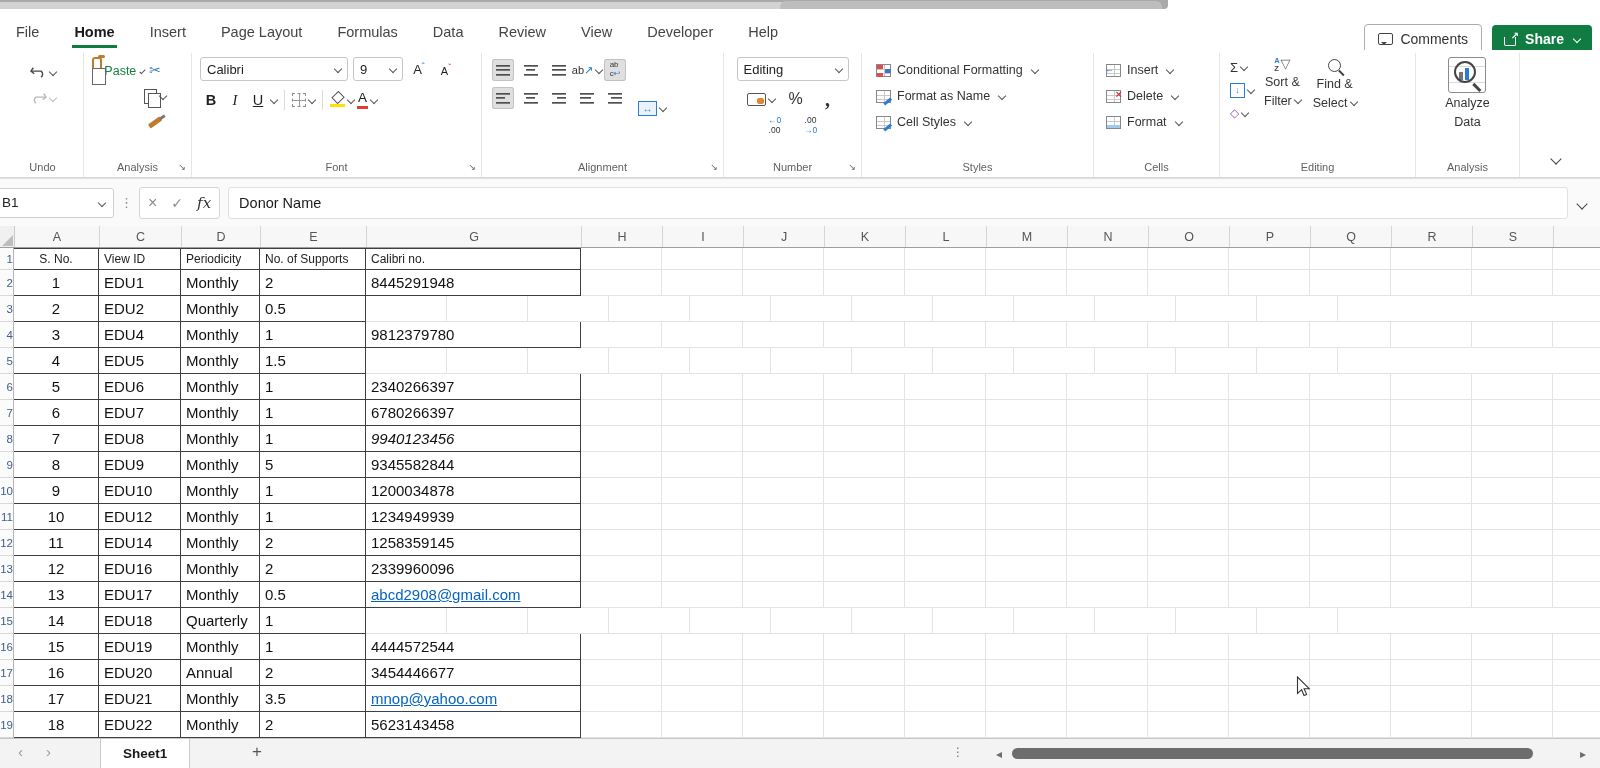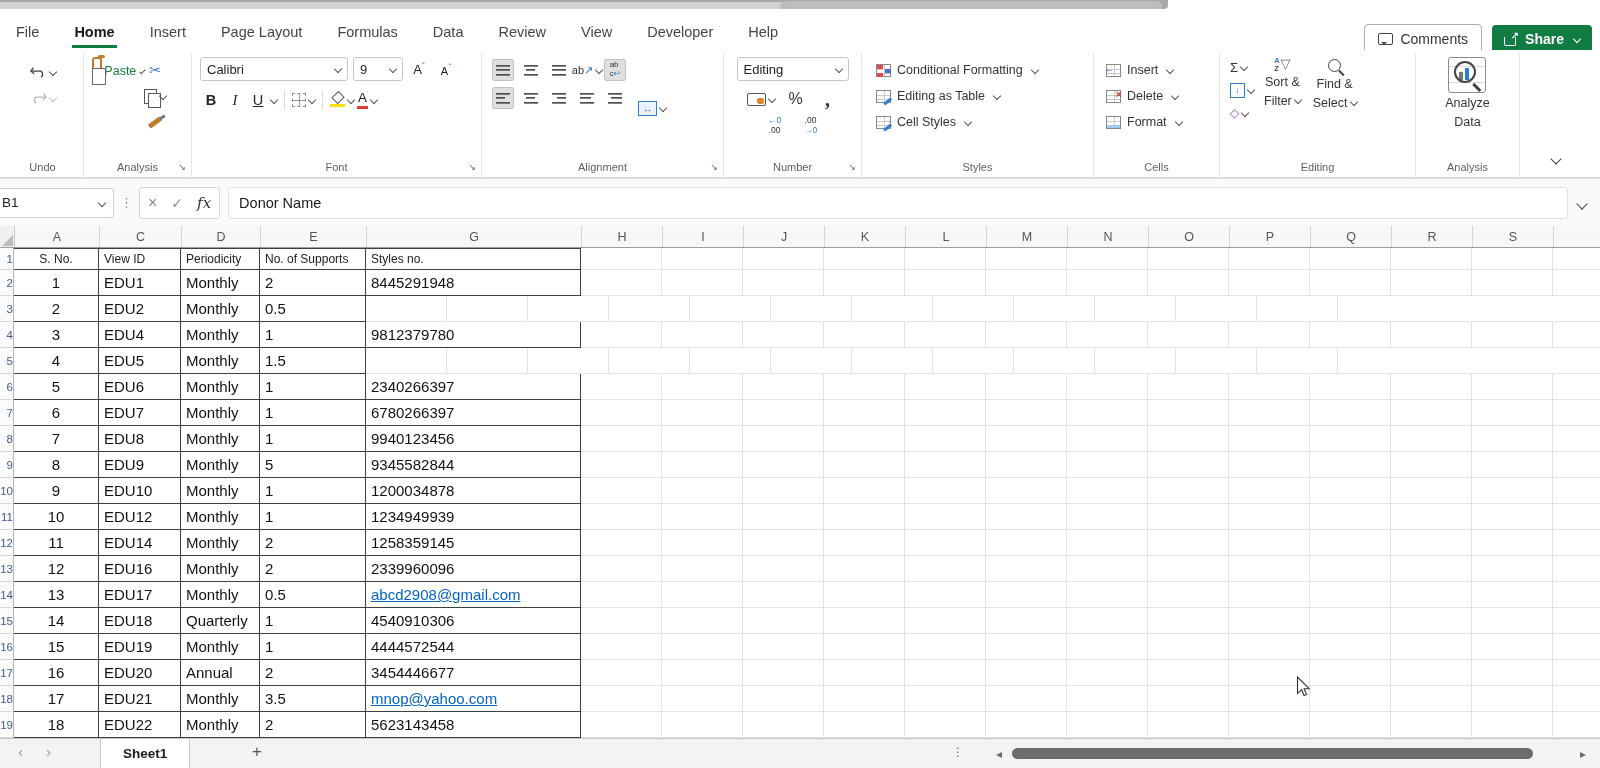--- a/index.html
+++ b/index.html
@@ -375,21 +375,21 @@
   </div>
 
   <div class="rgroup" style="width:232px;flex-direction:column;padding-left:14px;">
     <div class="srow">
       <span class="sgrid cf"></span>
       <span>Conditional Formatting</span>
       <span class="chev"></span>
     </div>
     <div class="srow">
       <span class="sgrid pen"></span>
-      <span>Editing as Table</span>
+      <span>Format as Name</span>
       <span class="chev"></span>
     </div>
     <div class="srow">
       <span class="sgrid pen"></span>
       <span>Cell Styles</span>
       <span class="chev"></span>
     </div>
     <div class="glabel">Styles</div>
   </div>
 
@@ -502,21 +502,21 @@
       <div class="colhdr" style="width: 81px;">S</div>
       <div class="colhdr" style="flex: 1 1 0%; border-right: none;"></div>
     </div>
   <div id="grid-rows">
       <div class="grow hdr">
         <div class="rowhdr">1</div>
         <div class="tcell c0" style="width: 85px;">S. No.</div>
         <div class="tcell c1" style="width: 82px;">View ID</div>
         <div class="tcell c2" style="width: 79px;">Periodicity</div>
         <div class="tcell c3" style="width: 106px;">No. of Supports</div>
-        <div class="tcell c4" style="width: 215px;">Styles no.</div>
+        <div class="tcell c4" style="width: 215px;">Calibri no.</div>
         <div class="ecell" style="width: 81px;"></div>
         <div class="ecell" style="width: 81px;"></div>
         <div class="ecell" style="width: 81px;"></div>
         <div class="ecell" style="width: 81px;"></div>
         <div class="ecell" style="width: 81px;"></div>
         <div class="ecell" style="width: 81px;"></div>
         <div class="ecell" style="width: 81px;"></div>
         <div class="ecell" style="width: 81px;"></div>
         <div class="ecell" style="width: 81px;"></div>
         <div class="ecell" style="width: 81px;"></div>
@@ -647,21 +647,21 @@
         <div class="ecell" style="width: 81px;"></div>
         <div class="ecell" style="width: 81px;"></div>
         <div class="ecell fill"></div>
       </div>
       <div class="grow">
         <div class="rowhdr">8</div>
         <div class="tcell c0" style="width: 85px;">7</div>
         <div class="tcell c1" style="width: 82px;">EDU8</div>
         <div class="tcell c2" style="width: 79px;">Monthly</div>
         <div class="tcell c3" style="width: 106px;">1</div>
-        <div class="tcell c4" style="width: 215px;">9940123456</div>
+        <div class="tcell c4" style="width: 215px; font-style: italic;">9940123456</div>
         <div class="ecell" style="width: 81px;"></div>
         <div class="ecell" style="width: 81px;"></div>
         <div class="ecell" style="width: 81px;"></div>
         <div class="ecell" style="width: 81px;"></div>
         <div class="ecell" style="width: 81px;"></div>
         <div class="ecell" style="width: 81px;"></div>
         <div class="ecell" style="width: 81px;"></div>
         <div class="ecell" style="width: 81px;"></div>
         <div class="ecell" style="width: 81px;"></div>
         <div class="ecell" style="width: 81px;"></div>
@@ -794,21 +794,20 @@
         <div class="ecell" style="width: 81px;"></div>
         <div class="ecell" style="width: 81px;"></div>
         <div class="ecell fill"></div>
       </div>
       <div class="grow">
         <div class="rowhdr">15</div>
         <div class="tcell c0" style="width: 85px;">14</div>
         <div class="tcell c1" style="width: 82px;">EDU18</div>
         <div class="tcell c2" style="width: 79px;">Quarterly</div>
         <div class="tcell c3" style="width: 106px;">1</div>
-        <div class="tcell c4" style="width: 215px;">4540910306</div>
         <div class="ecell" style="width: 81px;"></div>
         <div class="ecell" style="width: 81px;"></div>
         <div class="ecell" style="width: 81px;"></div>
         <div class="ecell" style="width: 81px;"></div>
         <div class="ecell" style="width: 81px;"></div>
         <div class="ecell" style="width: 81px;"></div>
         <div class="ecell" style="width: 81px;"></div>
         <div class="ecell" style="width: 81px;"></div>
         <div class="ecell" style="width: 81px;"></div>
         <div class="ecell" style="width: 81px;"></div>

